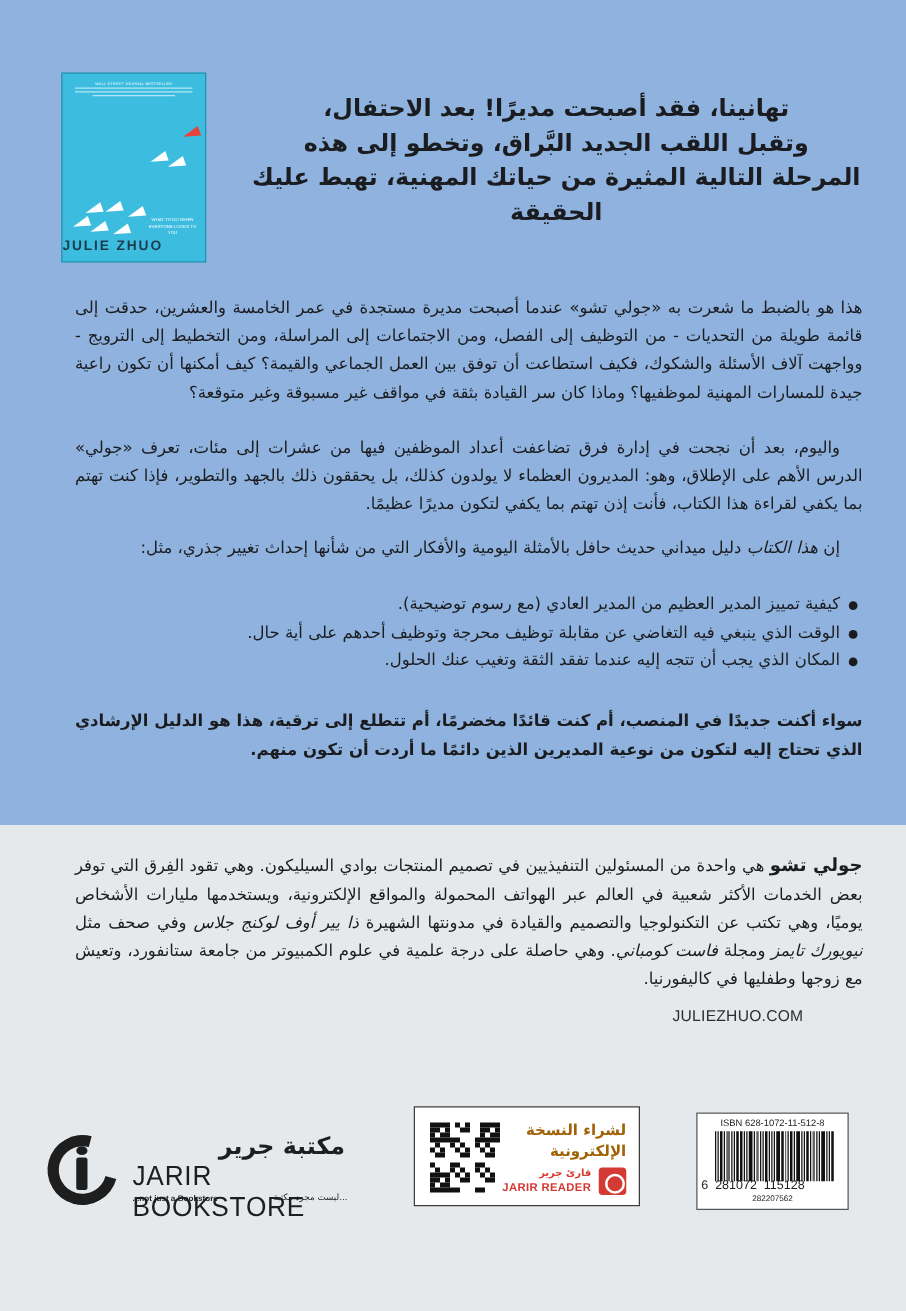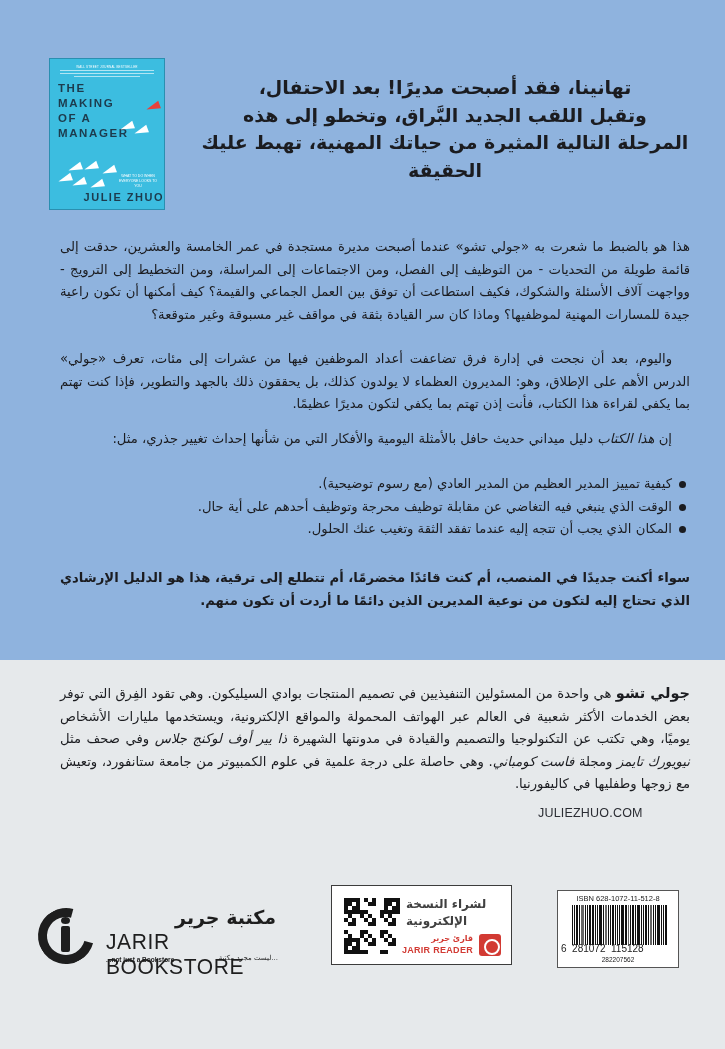--- a/index.html
+++ b/index.html
@@ -24,21 +24,21 @@
     background: #3cbde0; border: 1px solid #2a8fb0;
     font-family: "Liberation Sans", sans-serif;
     color: #1d3b4d;
     overflow: hidden;
   }
   .cover .tag { position: absolute; top: 6px; left: 0; width: 100%; text-align: center; font-size: 3px; color: #fff; letter-spacing: 0.2px; }
   .cover .blurb { position: absolute; top: 11px; left: 10px; right: 10px; height: 8px; }
   .cover .blurb i { display:block; height:1px; background: rgba(255,255,255,0.6); margin-bottom:2px; }
   .cover .title { position: absolute; left: 8px; top: 22px; font-weight: bold; font-size: 11.5px; line-height: 15px; letter-spacing: 1.6px; }
   .cover .sub { position: absolute; left: 67px; top: 115px; width: 42px; font-size: 3.5px; color: #fff; text-align: center; line-height: 5px; text-transform: uppercase; }
-  .cover .author { position: absolute; left: 0; width: 100%; top: 132px; text-align: right; font-weight: bold; font-size: 11px; letter-spacing: 1.5px; }
+  .cover .author { position: absolute; left: 0; width: 100%; top: 132px; text-align: left; font-weight: bold; font-size: 11px; letter-spacing: 1.5px; }
   .plane { position: absolute; width: 0; height: 0; border-top: 4px solid transparent; border-bottom: 4px solid transparent; border-right: 14px solid #fff; transform: rotate(-20deg); }
   .plane.red { border-right-color: #e8413b; }
   .headline {
     position: absolute; left: 190px; top: 74px; width: 510px;
     font-weight: bold; font-size: 19px; line-height: 27.5px; text-align: center;
     direction: rtl;
   }
   .body-block {
     position: absolute; left: 60px; width: 630px;
     font-size: 13.2px; line-height: 22.5px; direction: rtl; text-align: justify;
@@ -69,21 +69,21 @@
   .jarir-mark-dot { position: absolute; left: 23px; top: 17px; width: 9px; height: 7px; background: #1e1e1e; border-radius: 50%; }
   .jarir-ar { position: absolute; left: 68px; top: 6px; width: 170px; text-align: right; direction: rtl; font-weight: bold; font-size: 19px; color: #1e1e1e; }
   .jarir-en { position: absolute; left: 68px; top: 30px; font-family: "Liberation Sans", sans-serif; font-size: 21px; letter-spacing: 0.6px; color: #1e1e1e; transform: scaleY(1.05); }
   .jarir-tag-en { position: absolute; left: 68px; top: 56px; font-family: "Liberation Sans", sans-serif; font-size: 6.5px; font-weight: bold; color: #1e1e1e; }
   .jarir-tag-ar { position: absolute; right: 0; top: 54px; font-size: 7px; direction: rtl; color: #1e1e1e; }
 
   
   .qr-box { position: absolute; left: 331px; top: 885px; width: 181px; height: 80px; background: #fff; border: 1px solid #3c3c3c; }
   .qr { position: absolute; left: 12px; top: 12px; width: 56px; height: 56px; display: grid; grid-template-columns: repeat(14, 4px); grid-template-rows: repeat(14, 4px); }
   .qr span { background: #111; }
-  .qr-text { position: absolute; right: 10px; top: 10px; width: 95px; direction: rtl; text-align: left; font-size: 12px; line-height: 17px; font-weight: bold; color: #404040; }
+  .qr-text { position: absolute; right: 10px; top: 10px; width: 95px; direction: rtl; text-align: right; font-size: 12px; line-height: 17px; font-weight: bold; color: #a16207; }
   .reader { position: absolute; right: 10px; top: 48px; width: 100px; height: 24px; }
   .reader-icon { position: absolute; right: 0; top: 0; width: 22px; height: 22px; background: #d23a33; border-radius: 3px; }
   .reader-icon::after { content: ""; position: absolute; left: 5px; top: 5px; width: 12px; height: 12px; border-radius: 50%; border: 2px solid #fff; }
   .reader-ar { position: absolute; right: 28px; top: 0; font-size: 8px; color: #d23a33; direction: rtl; font-weight: bold; }
   .reader-en { position: absolute; right: 28px; top: 11px; font-family: "Liberation Sans", sans-serif; font-size: 9px; color: #d23a33; font-weight: bold; letter-spacing: 0.3px; }
 
   
   .barcode-box { position: absolute; left: 557px; top: 890px; width: 122px; height: 78px; background: #fff; border: 1px solid #555; }
   .isbn { position: absolute; left: 0; top: 3px; width: 100%; text-align: center; font-family: "Liberation Sans", sans-serif; font-size: 7.5px; color: #222; }
   .bars { position: absolute; left: 14px; top: 14px; width: 96px; height: 40px; display: flex; align-items: stretch; }
@@ -97,26 +97,20 @@
 <div class="top-panel"></div>
 <div class="bottom-panel"></div>
 
 <div class="cover">
   <div class="tag">WALL STREET JOURNAL BESTSELLER</div>
   <div class="blurb">
       <i></i>
       <i></i>
       <i style="width:70%;margin:0 auto"></i>
     </div>
-  <div class="title">
-    <div>THE</div>
-    <div>MAKING</div>
-    <div>OF A</div>
-    <div>MANAGER</div>
-  </div>
   <span class="plane red" style="left:96px;top:44px;"></span>
   <span class="plane" style="left:70px;top:64px;"></span>
   <span class="plane" style="left:84px;top:68px;"></span>
   <span class="plane" style="left:18px;top:105px;"></span>
   <span class="plane" style="left:34px;top:104px;"></span>
   <span class="plane" style="left:52px;top:108px;"></span>
   <span class="plane" style="left:8px;top:116px;"></span>
   <span class="plane" style="left:22px;top:120px;"></span>
   <span class="plane" style="left:40px;top:122px;"></span>
   <div class="sub">WHAT TO DO WHEN EVERYONE LOOKS TO YOU</div>

